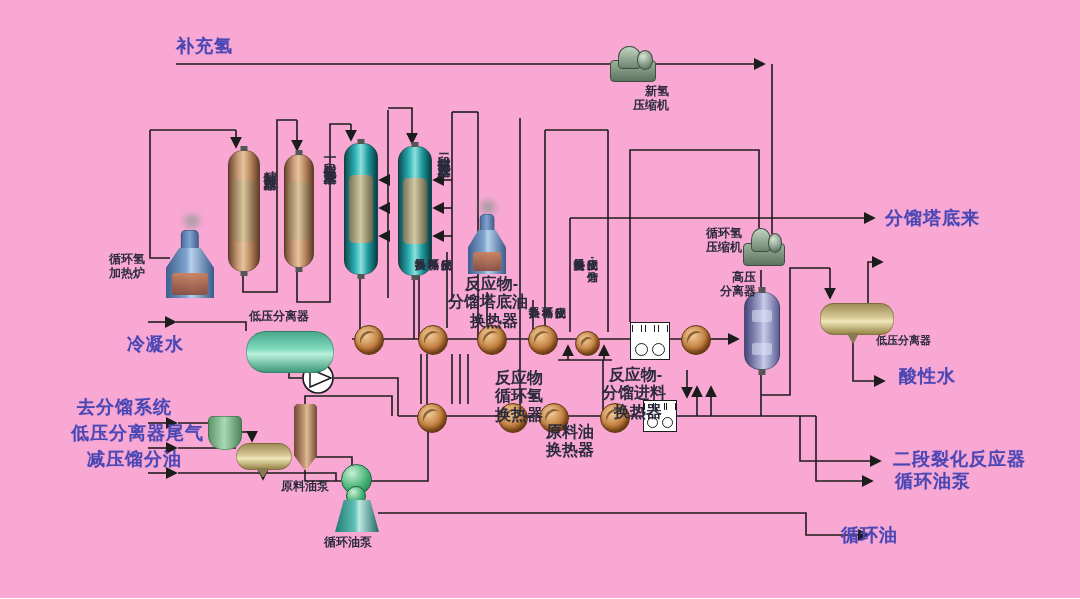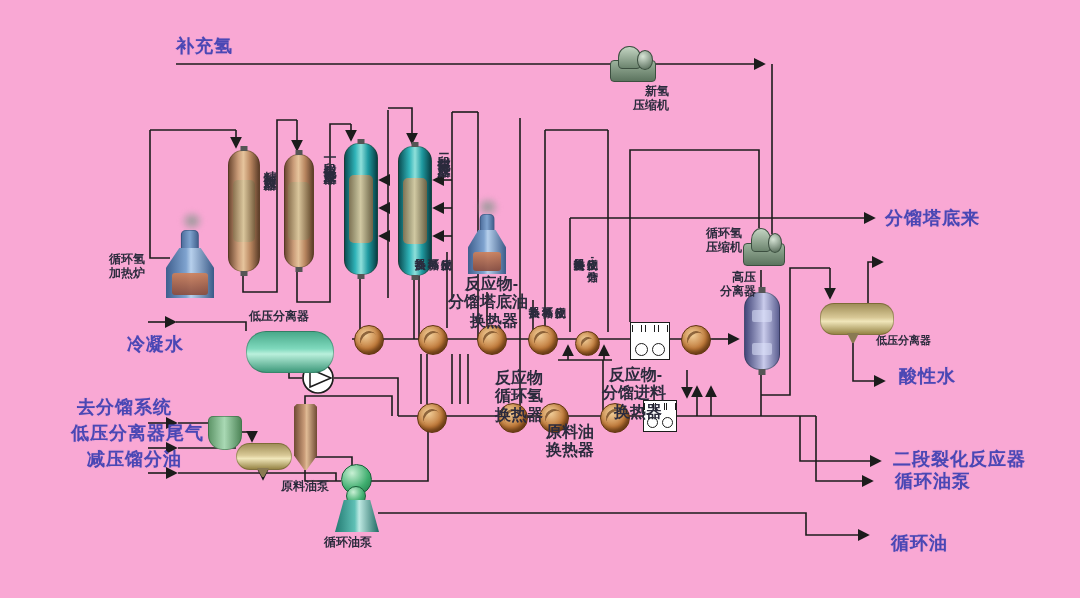--- a/index.html
+++ b/index.html
@@ -262,21 +262,21 @@
 
   <div class="sl" style="left:176px;top:36px;">补充氢</div>
   <div class="sl" style="left:127px;top:334px;">冷凝水</div>
   <div class="sl" style="left:77px;top:397px;">去分馏系统</div>
   <div class="sl" style="left:71px;top:423px;">低压分离器尾气</div>
   <div class="sl" style="left:87px;top:449px;text-align:right;">减压馏分油</div>
   <div class="sl" style="left:885px;top:208px;">分馏塔底来</div>
   <div class="sl" style="left:899px;top:366px;">酸性水</div>
   <div class="sl" style="left:893px;top:449px;">二段裂化反应器</div>
   <div class="sl" style="left:895px;top:471px;">循环油泵</div>
-  <div class="sl" style="left:891px;top:525px;margin-top:8px;">循环油</div>
+  <div class="sl" style="left:841px;top:525px;">循环油</div>
 
   <div class="el" style="left:613px;top:84px;width:56px;">新氢
 压缩机</div>
   <div class="el" style="left:97px;top:252px;width:48px;">循环氢
 加热炉</div>
   <div class="el" style="left:249px;top:309px;">低压分离器</div>
   <div class="el" style="left:694px;top:226px;width:48px;">循环氢
 压缩机</div>
   <div class="el" style="left:710px;top:270px;width:46px;">高压
 分离器</div>

